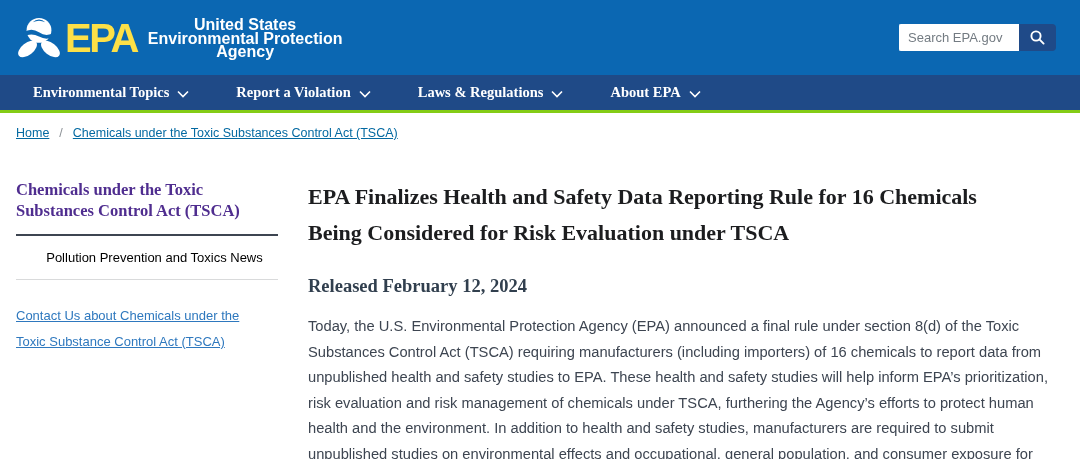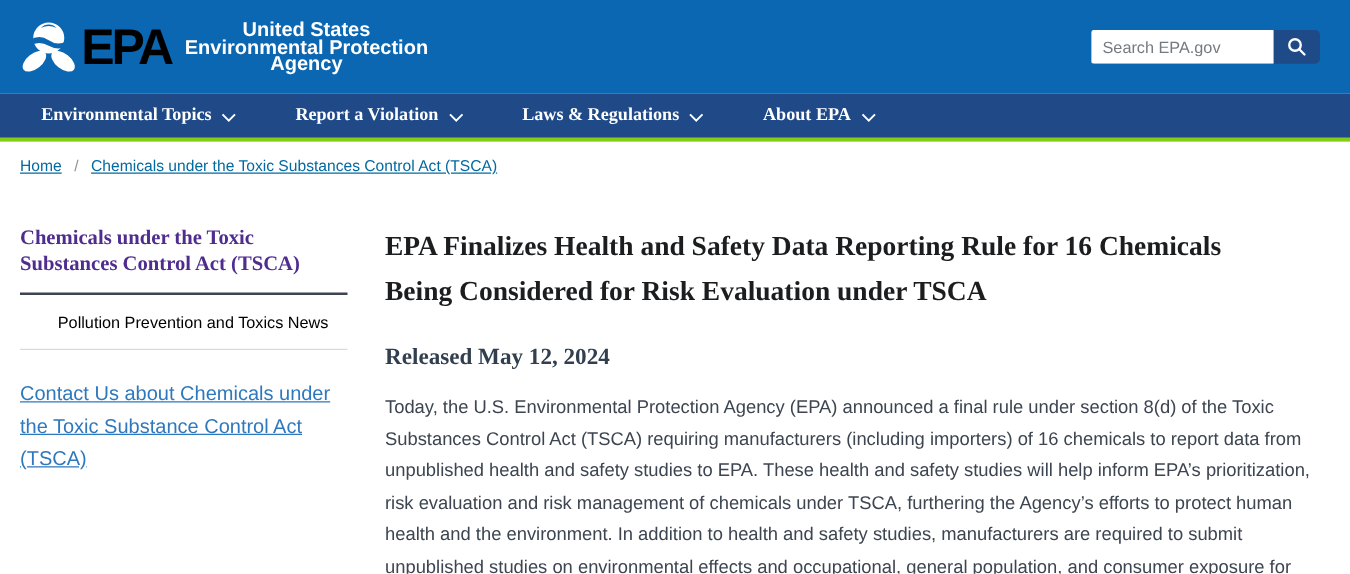--- a/index.html
+++ b/index.html
@@ -12,32 +12,32 @@
 
   
   .masthead {
     height:75px; background:#0b67b2;
     display:flex; align-items:center; justify-content:space-between;
     padding:0 24px 0 16px;
   }
   .brand { display:flex; align-items:center; cursor:pointer; }
   .flower { width:46px; height:42px; display:block; }
   .wordmark {
-    color:#000000; font-weight:bold; font-size:40px; line-height:1;
+    color:#fde047; font-weight:bold; font-size:40px; line-height:1;
     letter-spacing:-2.5px; margin-left:3px;
   }
   .agency {
     color:#fff; font-size:16px; font-weight:bold; line-height:13.5px;
     margin-left:11px; margin-top:2px;text-align:center;
   }
 
   
   .search { display:flex; align-items:stretch; height:27px; }
   .search input {
-    width:146px; border:1px solid #fff; border-right:none;
+    width:120px; border:1px solid #fff; border-right:none;
     padding:0 8px; font-size:13px; color:#a21caf;
     border-radius:2px 0 0 2px; outline:none;
     font-family:"Liberation Sans", sans-serif;
   }
   .search input::placeholder { color:#737b82; }
   .search button {
     width:37px; background:#1f4a88; border:none;
     border-radius:0 4px 4px 0;
     display:flex; align-items:center; justify-content:center; cursor:pointer;
   }
@@ -73,21 +73,21 @@
     font-size:16.5px; line-height:21px; color:#4f2d8f; margin:0;
   }
   .rule-dark { border:none; border-top:2px solid #3d4551; margin:13px 0 0; }
   .side-link {
     display:block; margin:14px 0 0 15px;
     font-size:13px; color:#000000; text-decoration:none; cursor:pointer;text-align:center;
   }
   .rule-light { border:none; border-top:1px solid #d9dadb; margin:14px 0 0; }
   .contact-link {
     display:block; margin-top:23px; max-width:252px;
-    font-size:16px; line-height:26px;
+    font-size:13px; line-height:26px;
     color:#2e78be; text-decoration:underline; cursor:pointer;
   }
 
   main { margin-left:30px; width:752px; }
   .article-title {
     font-family:"Liberation Serif", serif; font-weight:bold;
     font-size:22px; line-height:36px; color:#1c1d1f;
     margin:0; max-width:690px;
   }
   .released {
@@ -168,16 +168,16 @@
   <aside>
     <h2 class="side-title">Chemicals under the Toxic Substances Control Act (TSCA)</h2>
     <hr class="rule-dark">
     <a class="side-link">Pollution Prevention and Toxics News</a>
     <hr class="rule-light">
     <a class="contact-link">Contact Us about Chemicals under the Toxic Substance Control Act (TSCA)</a>
   </aside>
 
   <main>
     <h1 class="article-title">EPA Finalizes Health and Safety Data Reporting Rule for 16 Chemicals Being Considered for Risk Evaluation under TSCA</h1>
-    <h2 class="released">Released May 12, 2024</h2>
+    <h2 class="released">Released February 12, 2024</h2>
     <p class="body-text">Today, the U.S. Environmental Protection Agency (EPA) announced a final rule under section 8(d) of the Toxic Substances Control Act (TSCA) requiring manufacturers (including importers) of 16 chemicals to report data from unpublished health and safety studies to EPA. These health and safety studies will help inform EPA’s prioritization, risk evaluation and risk management of chemicals under TSCA, furthering the Agency’s efforts to protect human health and the environment. In addition to health and safety studies, manufacturers are required to submit unpublished studies on environmental effects and occupational, general population, and consumer exposure for these chemicals.</p>
   </main>
 </div>
 
 </body></html>

